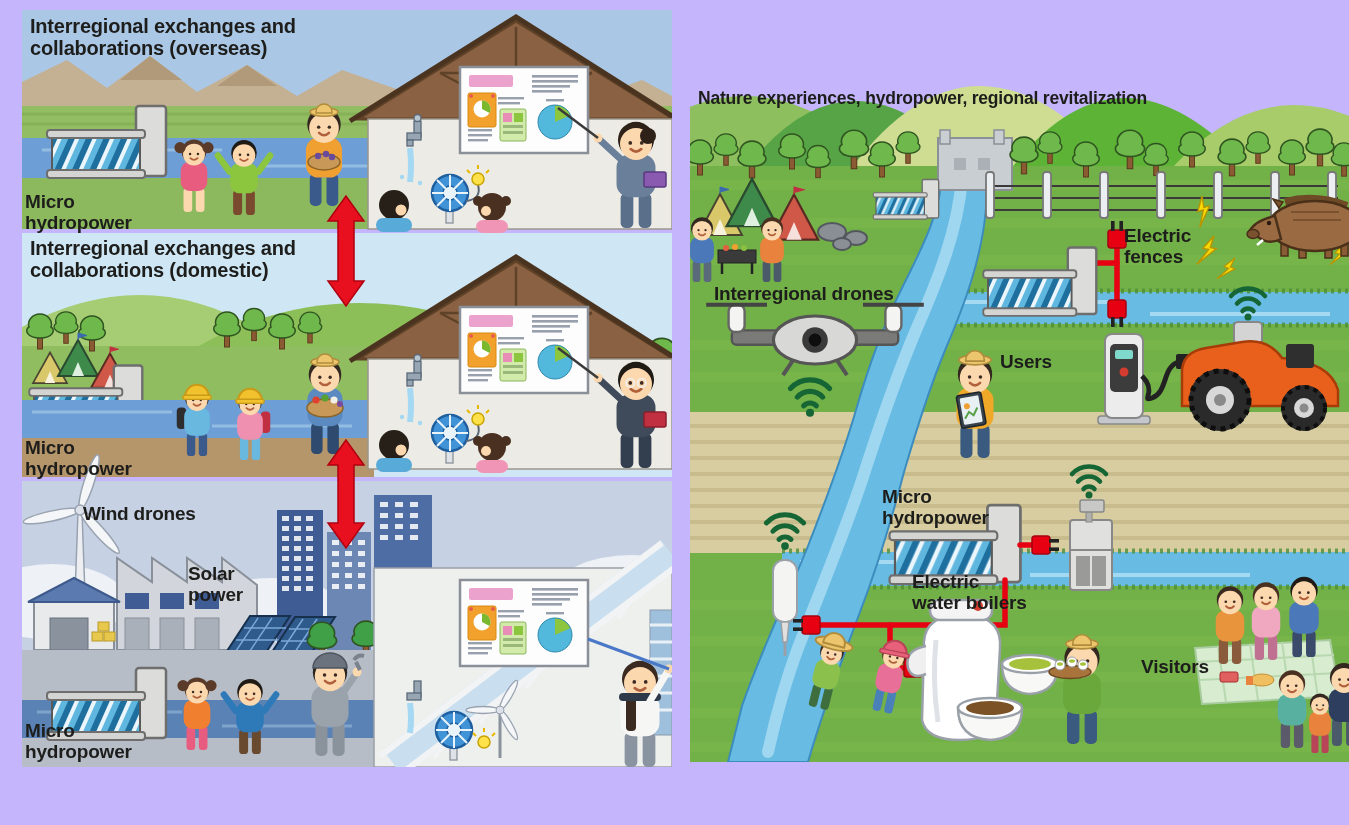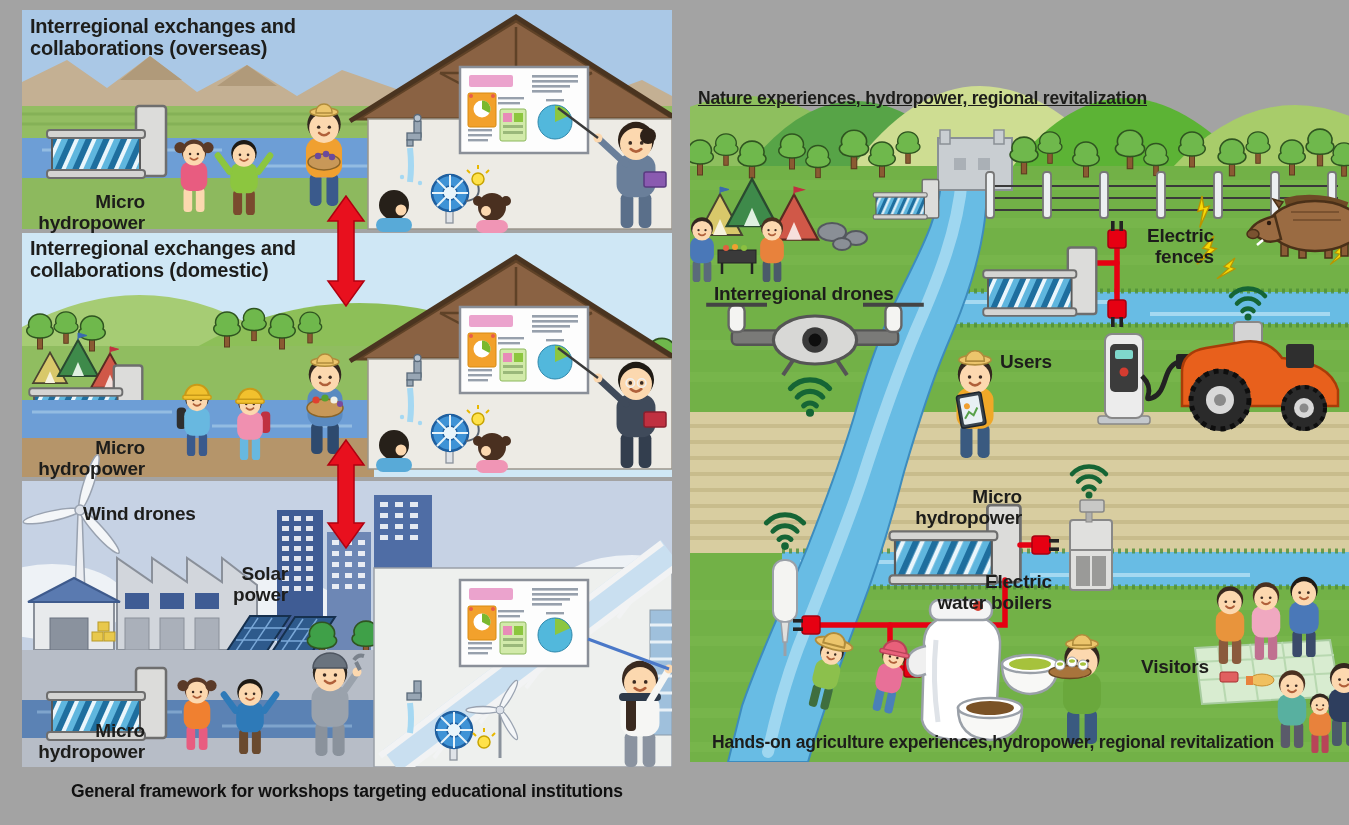--- a/index.html
+++ b/index.html
@@ -1,30 +1,30 @@
 <!DOCTYPE html>
 <html><head>
 <meta charset="utf-8">
 <style>
   html,body{margin:0;padding:0;background:#fff;}
   body{font-family:"Liberation Sans",sans-serif;}
-  .stage{position:relative;width:1349px;height:825px;background:#a3a3a3;overflow:hidden;}
+  .stage{position:relative;width:1349px;height:825px;background:#c4b5fd;overflow:hidden;}
   .stage svg{position:absolute;display:block;}
   .lbl{
     position:absolute;font-weight:700;color:#1d1d1b;line-height:1.1;
     white-space:pre-line;letter-spacing:-0.2px;
   }
   .t20{font-size:20px;}
   .t19{font-size:19px;}
   .t17{font-size:17.5px;}
   .caption{
     position:absolute;top:781px;font-weight:700;color:#101010;font-size:17.5px;
     text-align:center;letter-spacing:-0.2px;
   }
-  .ctr{text-align:right;}
+  .ctr{text-align:left;}
 </style>
 </head>
 <body>
 
 <div class="stage">
 
   <svg style="left:22px;top:10px" width="650" height="757" viewBox="0 0 650 757">
     <defs>
       <pattern id="helix" width="16" height="60" patternUnits="userSpaceOnUse" patternTransform="rotate(24)">
         <rect width="16" height="60" fill="#5fb6de"></rect>
@@ -747,26 +747,24 @@
 collaborations (domestic)</div>
   <div class="lbl t19 ctr" style="left:25px;top:438px;width:120px;">Micro
 hydropower</div>
 
   <div class="lbl t19" style="left:83px;top:504px;width:140px;">Wind drones</div>
   <div class="lbl t19 ctr" style="left:188px;top:564px;width:100px;">Solar
 power</div>
   <div class="lbl t19 ctr" style="left:25px;top:721px;width:120px;">Micro
 hydropower</div>
 
-  <div class="lbl t17" style="left:698px;top:89px;width:600px;text-decoration:underline;">Nature experiences, hydropower, regional revitalization</div>
+  <div class="lbl t17" style="left:698px;top:89px;width:600px;">Nature experiences, hydropower, regional revitalization</div>
   <div class="lbl t19 ctr" style="left:1124px;top:226px;width:90px;">Electric
 fences</div>
   <div class="lbl t19" style="left:714px;top:284px;width:210px;">Interregional drones</div>
   <div class="lbl t19" style="left:1000px;top:352px;width:80px;">Users</div>
   <div class="lbl t19 ctr" style="left:882px;top:487px;width:140px;">Micro
 hydropower</div>
   <div class="lbl t19 ctr" style="left:912px;top:572px;width:140px;">Electric
 water boilers</div>
   <div class="lbl t19" style="left:1141px;top:657px;width:90px;">Visitors</div>
-  <div class="lbl t17" style="left:712px;top:733px;width:620px;">Hands-on agriculture experiences,hydropower, regional revitalization</div>
-
-  <div class="caption" style="left:22px;width:650px;">General framework for workshops targeting educational institutions</div>
+
 </div>
 
 </body></html>

